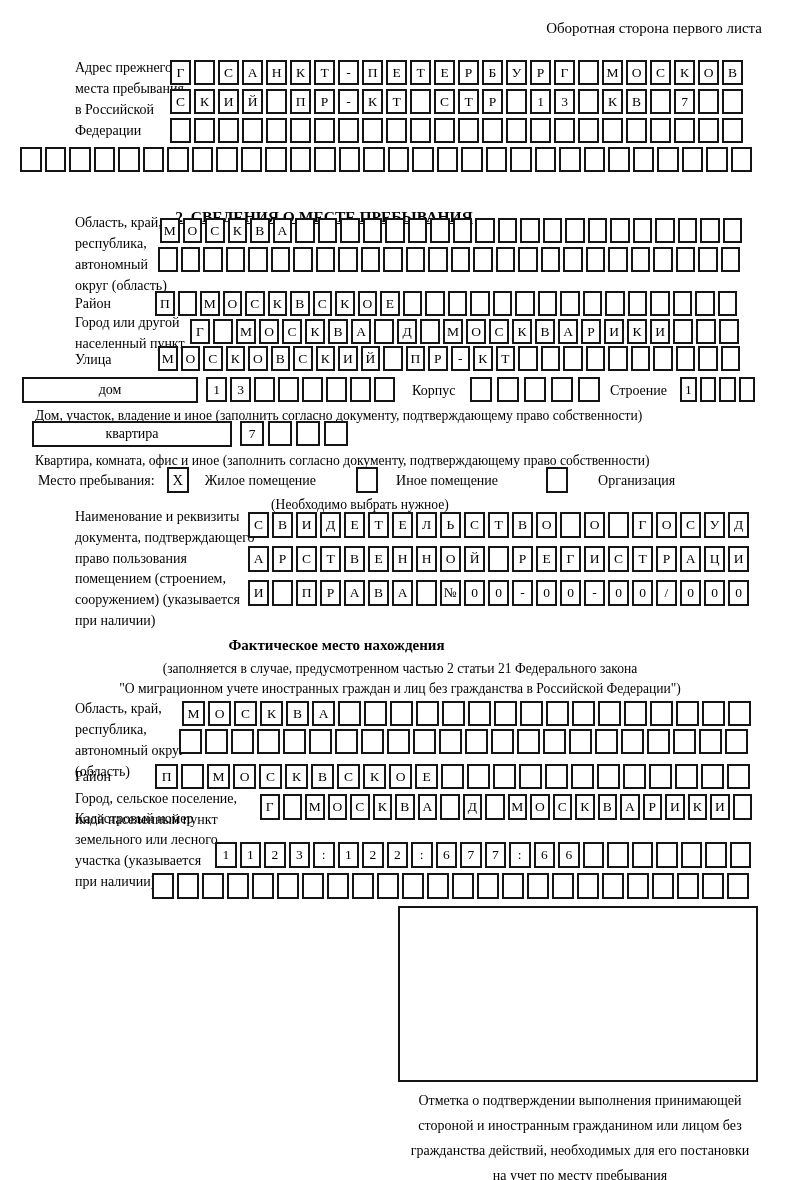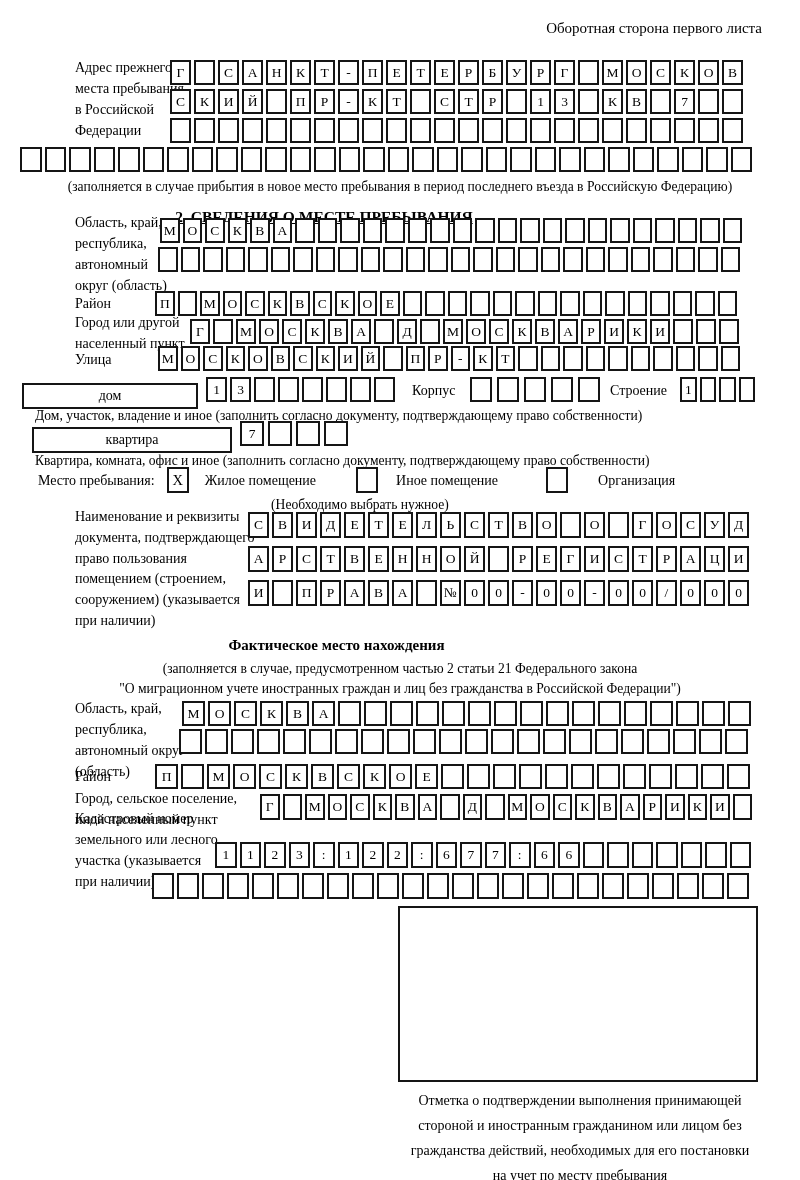--- a/index.html
+++ b/index.html
@@ -7,21 +7,21 @@
         font-family:"Liberation Serif","DejaVu Serif",serif;overflow:hidden;}
   .abs{position:absolute;}
   .lbl{font-size:14px;line-height:21px;}
   .cap{font-size:13.6px;line-height:20px;}
   .title{font-weight:bold;font-size:15.5px;}
   .boxrow{display:flex;align-items:flex-start;}
   .boxrow .cell{box-sizing:border-box;flex:0 0 auto;width:var(--cw,19.5px);height:var(--ch,25px);
         border:2px solid #151515;margin-right:var(--cg,3px);display:flex;align-items:center;
         justify-content:center;font-size:13.5px;background:#fff;}
   .widebox{box-sizing:border-box;border:2px solid #151515;height:26px;display:flex;
-        align-items:center;justify-content:center;font-size:14px;background:#fff;margin-top:6px;}
+        align-items:center;justify-content:center;font-size:14px;background:#fff;}
   .checkbox{box-sizing:border-box;flex:0 0 auto;width:22px;height:26px;border:2px solid #151515;
         display:flex;align-items:center;justify-content:center;font-size:14.5px;background:#fff;}
   .bigbox{box-sizing:border-box;border:2.5px solid #151515;background:#fff;}
   .center{text-align:center;}
 
   .hdr{top:20px;left:0;width:762px;text-align:right;font-size:15px;}
 
   .prev-lbl{left:75px;top:57px;}
   .prev-r1{left:170px;top:60px;--cw:21px;}
   .prev-r2{left:170px;top:89px;--cw:21px;}
@@ -195,21 +195,20 @@
       <span class="cell"></span>
       <span class="cell"></span>
       <span class="cell"></span>
       <span class="cell"></span>
       <span class="cell"></span>
       <span class="cell"></span>
       <span class="cell"></span>
       <span class="cell"></span>
       <span class="cell"></span>
     </div>
-  <div class="abs prev-note cap center">(заполняется в случае прибытия в новое место пребывания в период последнего въезда в Российскую Федерацию)</div>
 
   <div class="abs s2-title title center">2. СВЕДЕНИЯ О МЕСТЕ ПРЕБЫВАНИЯ</div>
 
   <div class="abs reg2-lbl lbl">
       <div>Область, край,</div>
       <div>республика,</div>
       <div>автономный</div>
       <div>округ (область)</div>
     </div>
   <div class="abs boxrow reg2-r1">

